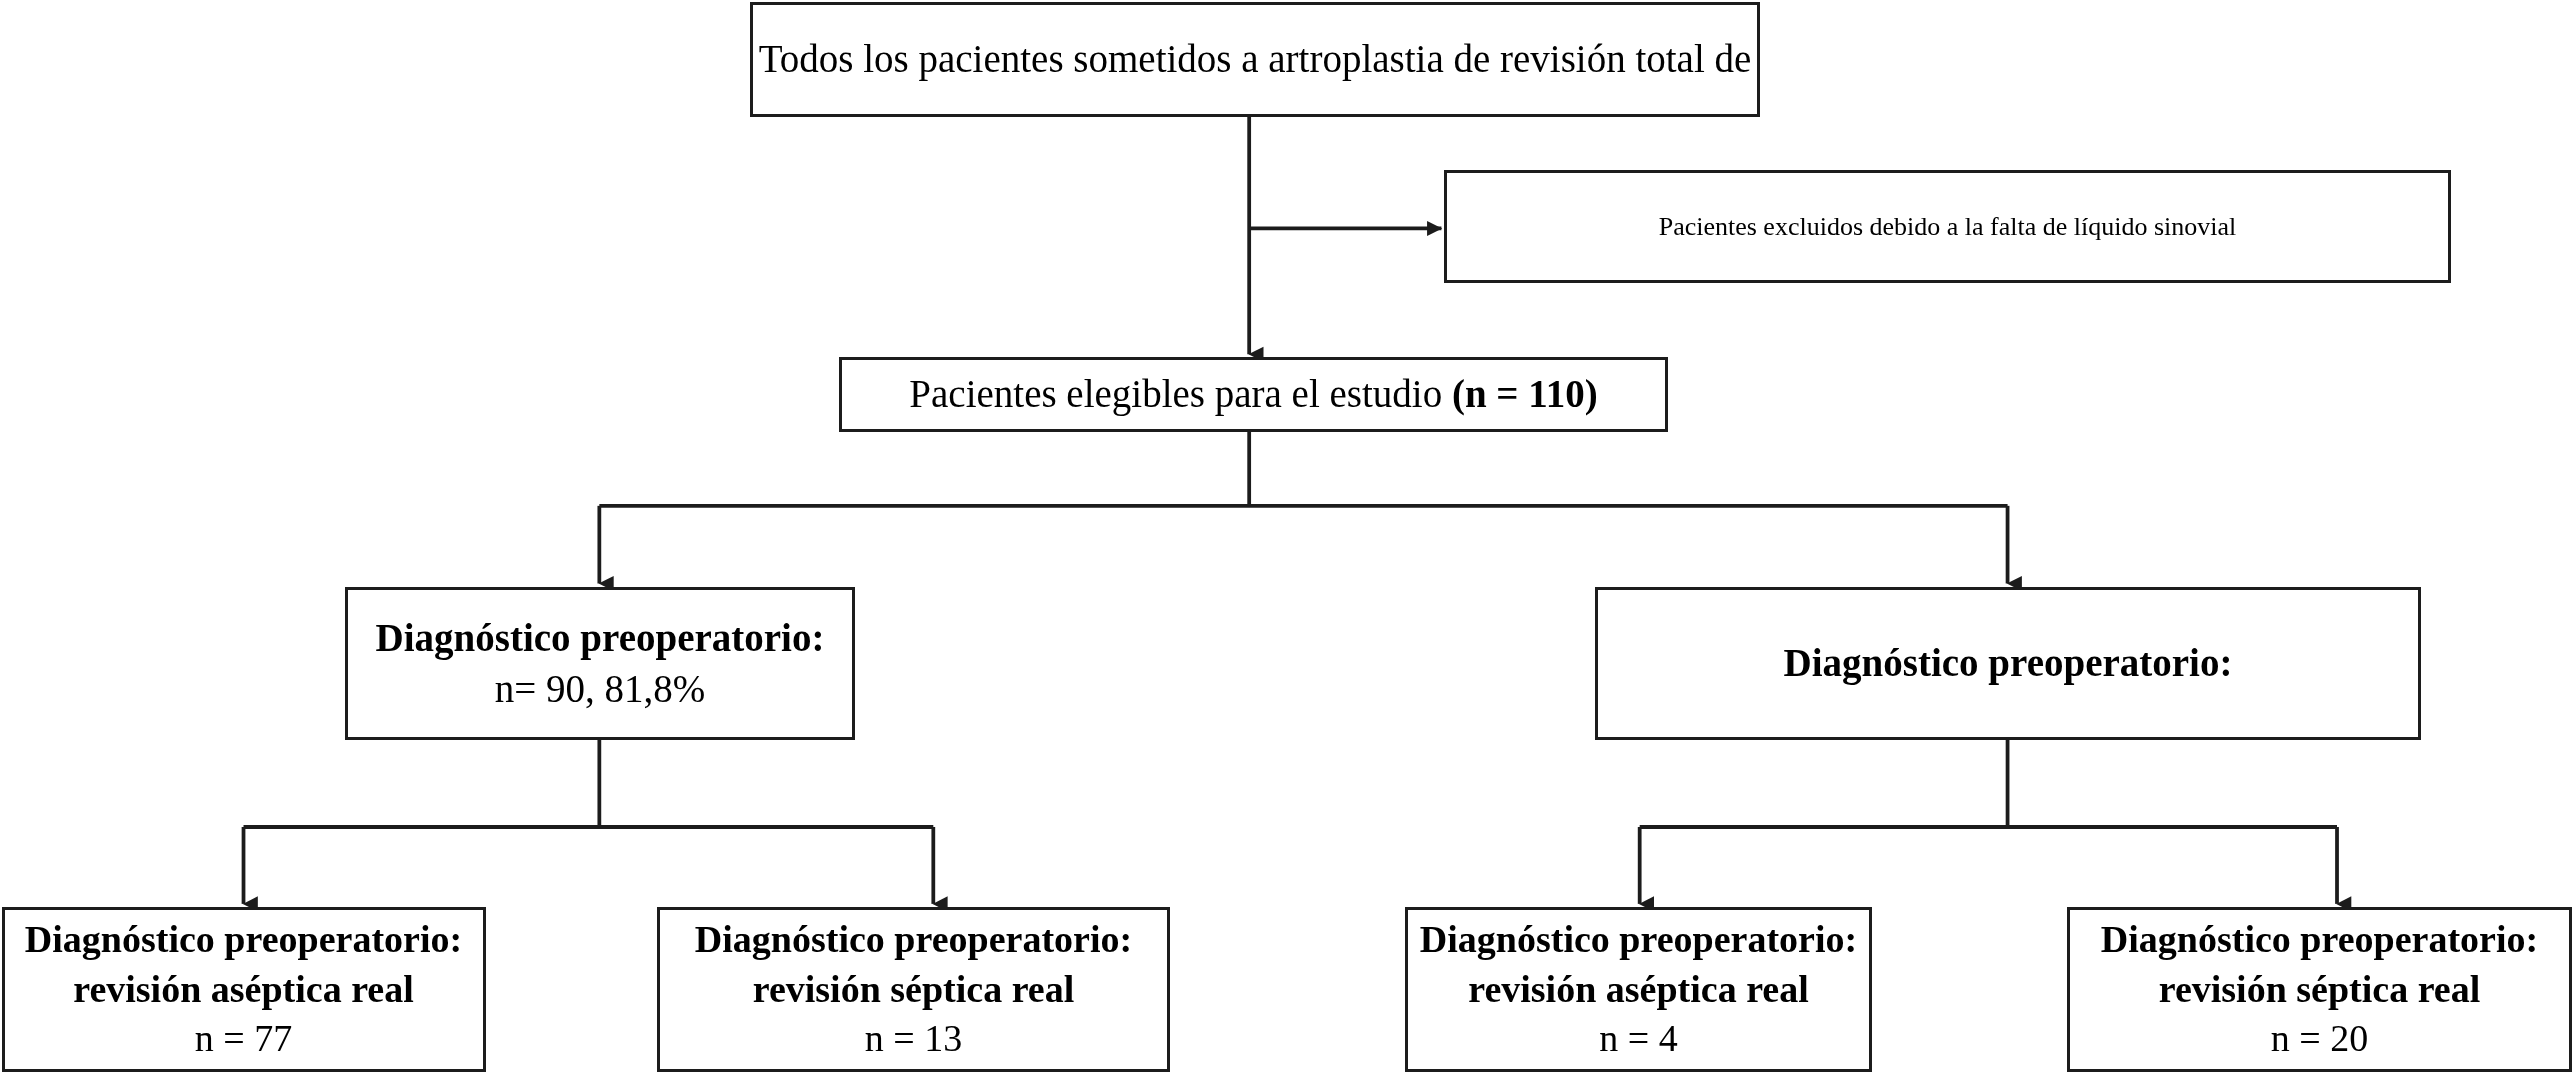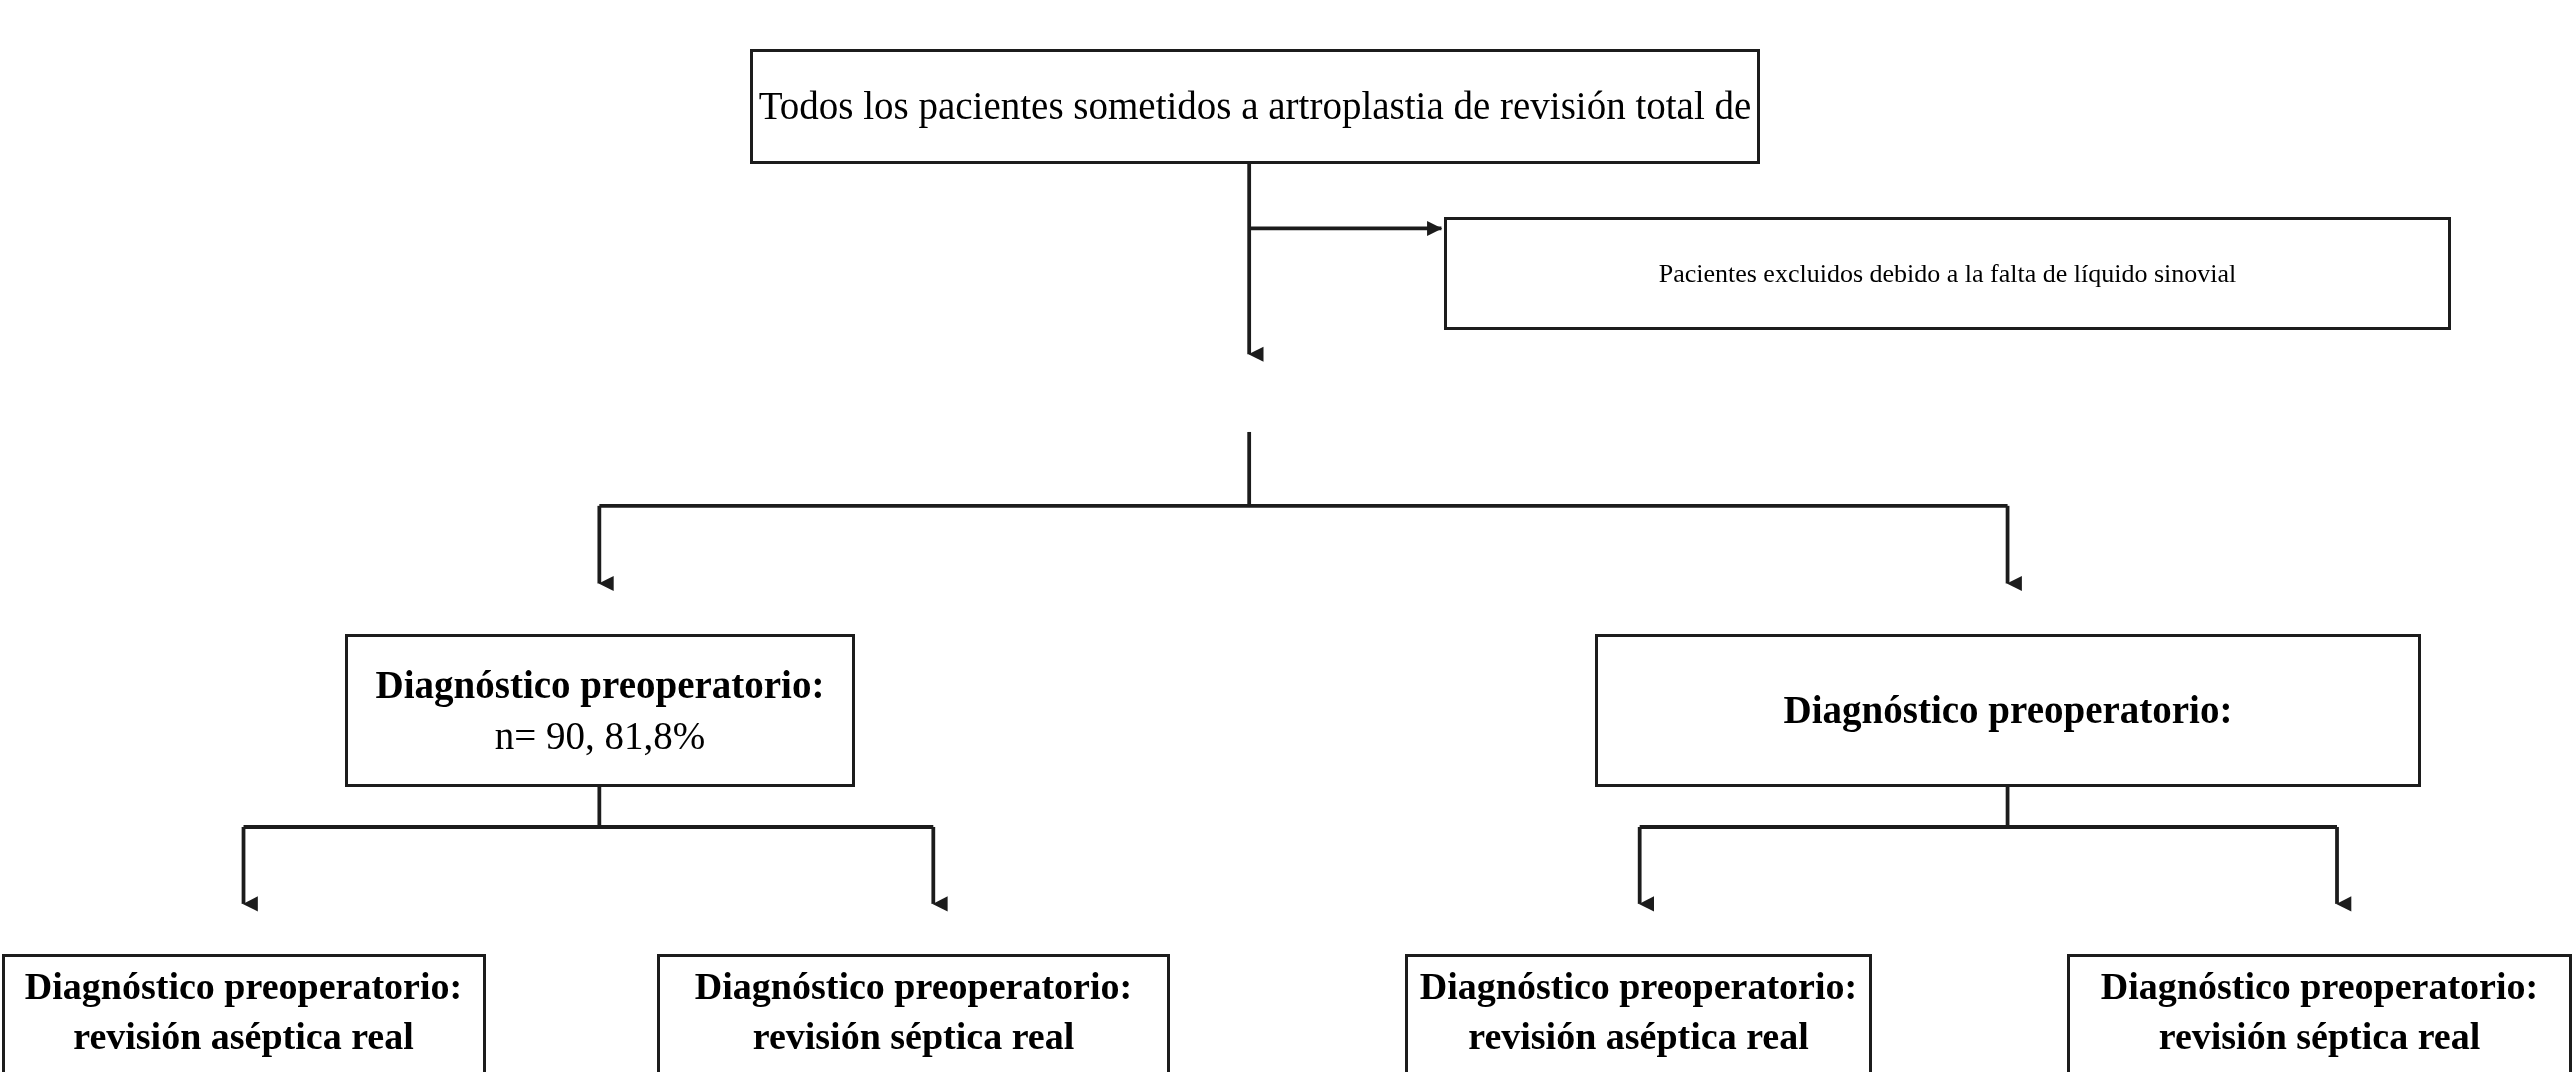--- a/index.html
+++ b/index.html
@@ -29,21 +29,20 @@
     border: 3px solid #1c1c1c;
     background: #ffffff;
     display: flex;
     flex-direction: column;
     align-items: center;
     justify-content: center;
     text-align: center;
     color: #000000;
     line-height: 1.30;
     padding: 4.5px 10.6px;
-    margin-top: 47px;
   }
   .line {
     display: block;
     white-space: nowrap;
   }
   .reg   { font-weight: normal; }
   .bold  { font-weight: bold; }
 
   
   #node-all-patients   { left: 750px;  top: 2.3px;    width: 1010px; height: 115px; font-size: 39px; }
@@ -95,20 +94,23 @@
   </svg>
 
   <div class="node" id="node-all-patients">
     <span class="line reg">Todos los pacientes sometidos a artroplastia de revisión total de</span>
   </div>
 
   <div class="node" id="node-excluded">
     <span class="line reg">Pacientes excluidos debido a la falta de líquido sinovial</span>
   </div>
 
+  <div class="node" id="node-eligible">
+    <span class="line"><span class="reg">Pacientes elegibles para el estudio </span><span class="bold">(n = 110)</span></span>
+  </div>
 
   <div class="node" id="node-preop-aseptic">
     <span class="line bold">Diagnóstico preoperatorio:</span>
     <span class="line reg">n= 90, 81,8%</span>
   </div>
 
   <div class="node" id="node-preop-septic">
     <span class="line bold">Diagnóstico preoperatorio:</span>
   </div>
 

